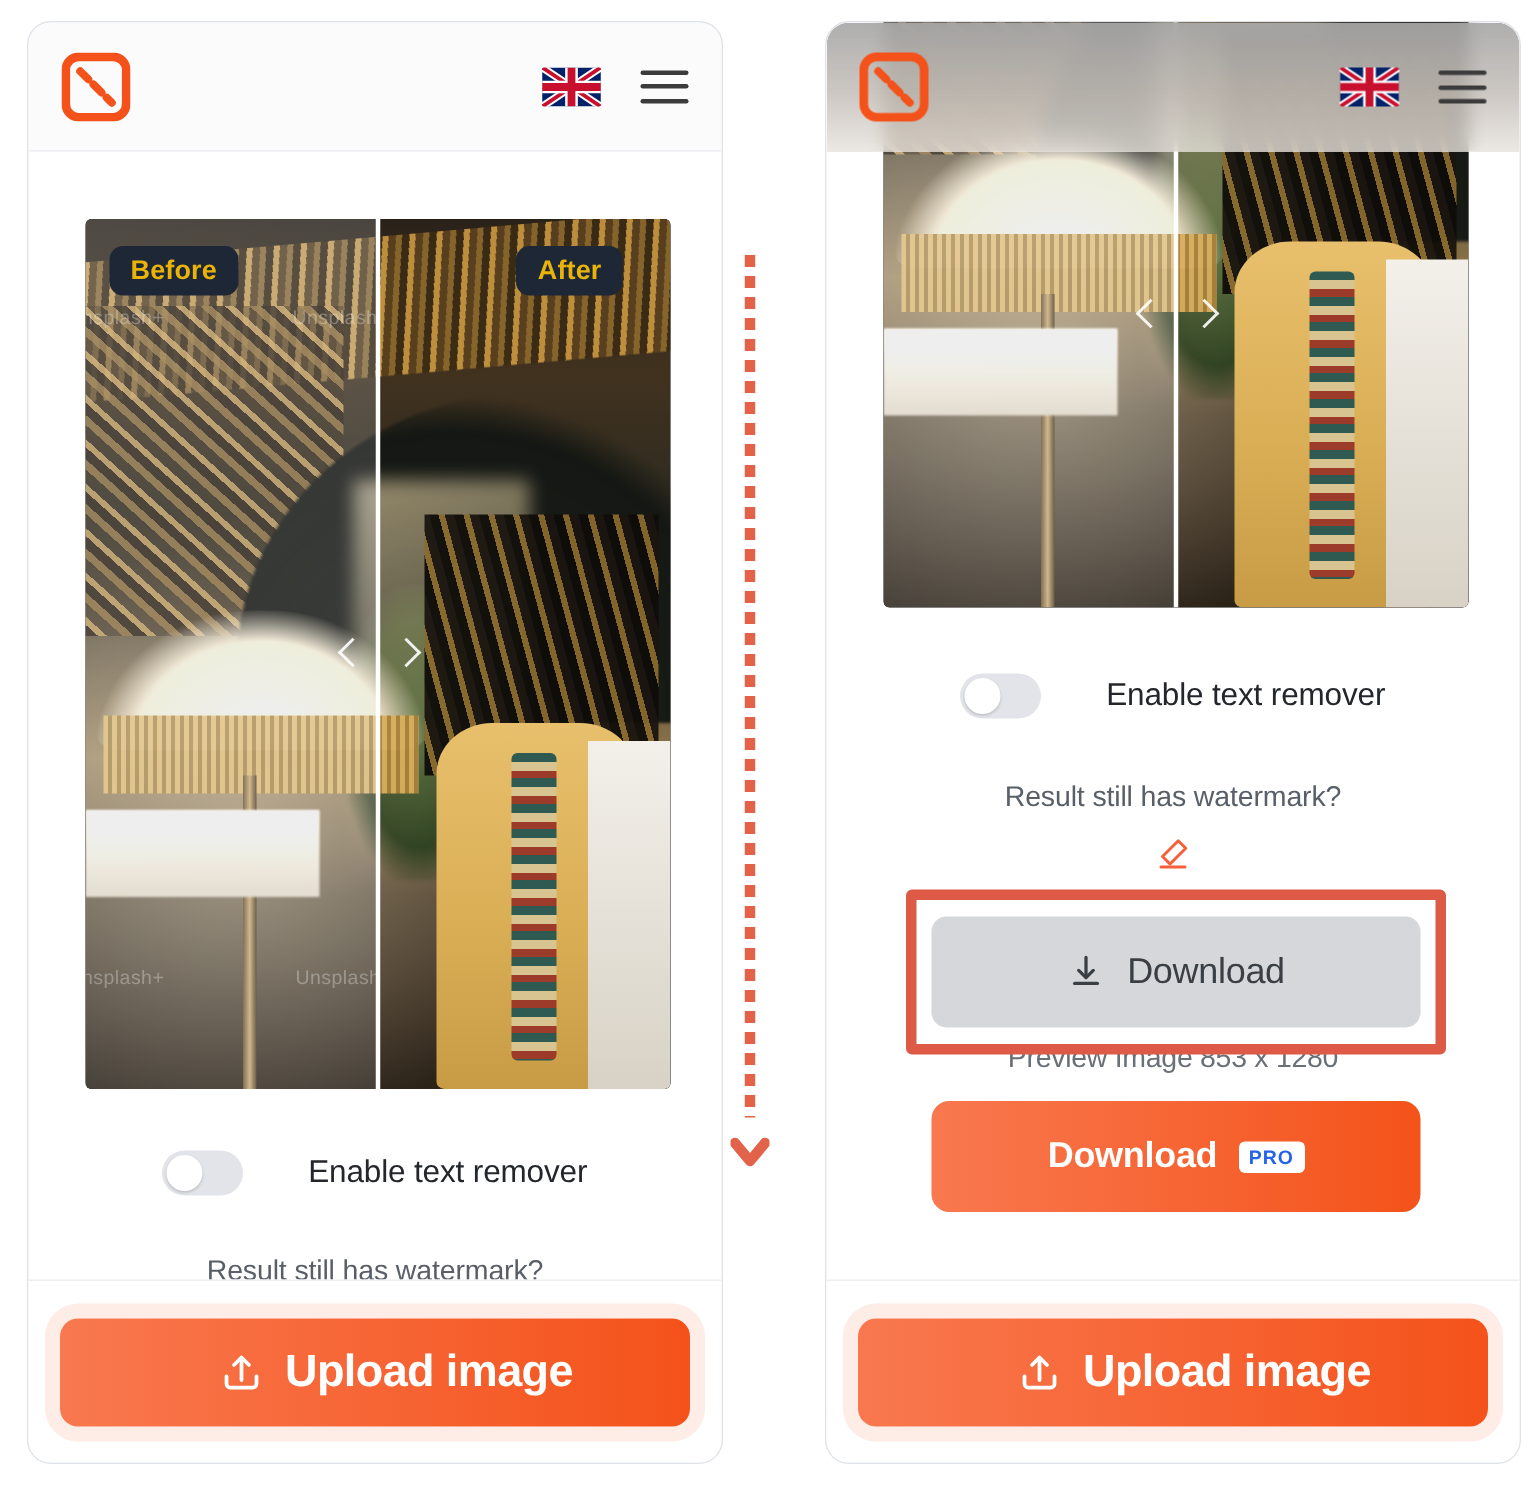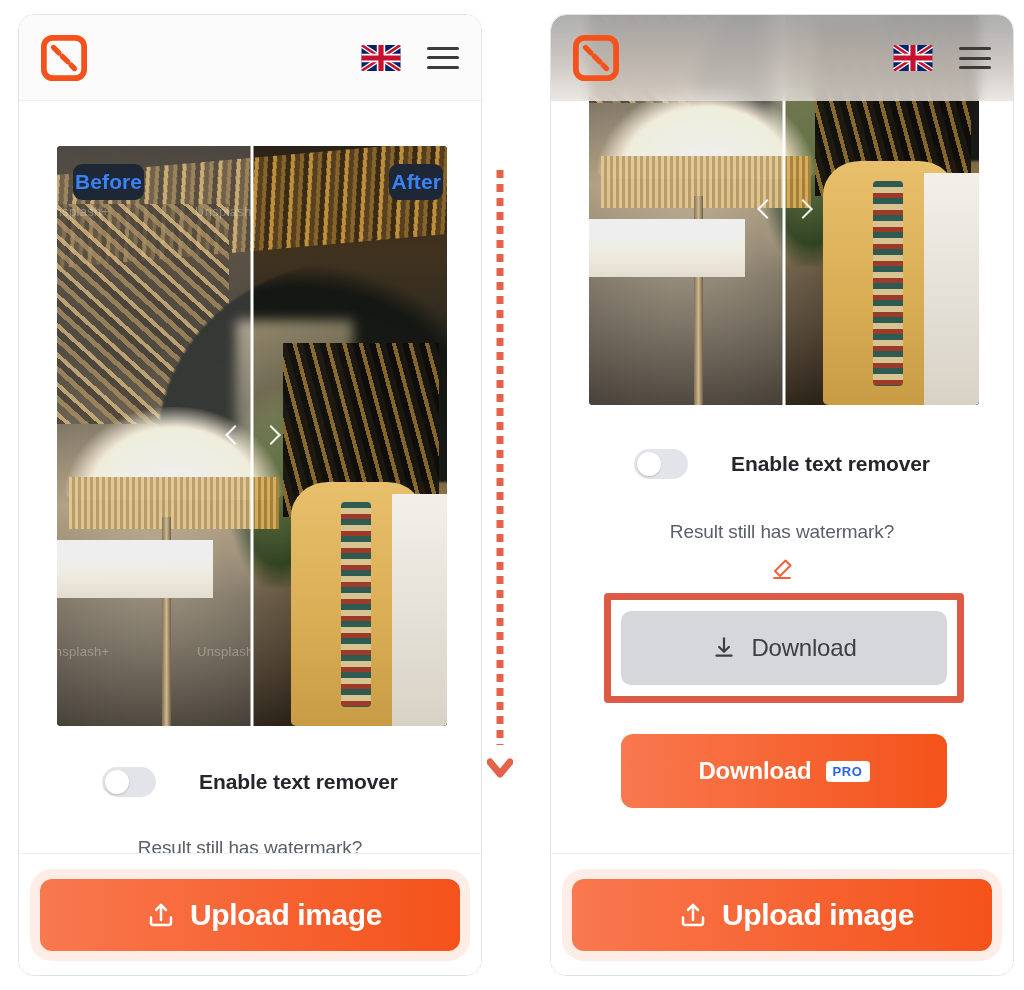--- a/index.html
+++ b/index.html
@@ -160,45 +160,45 @@
   .arrow-r { left: calc(50% + 12px); }
   .arrow-l::before, .arrow-r::before {
     content:""; position:absolute; top: 3px; width: 12px; height: 12px;
     border-top: 2px solid #fff; border-right: 2px solid #fff;
   }
   .arrow-l::before { transform: rotate(-135deg); left: 2px; }
   .arrow-r::before { transform: rotate(45deg); left: 0; }
 
   .tag {
     position: absolute; top: 18px; z-index: 8;
-    background: #1d2736; color: #3b82f6;
-    font-size: 21px; font-weight: 600;
-    padding: 6px 2px; border-radius: 9px;
+    background: #1d2736; color: #eab308;
+    font-size: 18px; font-weight: 600;
+    padding: 6px 14px; border-radius: 9px;
     letter-spacing: .1px;
   }
   .tag-before { left: 16px; }
-  .tag-after  { right: 4px; }
+  .tag-after  { right: 32px; }
 
   
   .toggle-row {
     position: absolute; display: flex; align-items: center; justify-content: center; gap: 16px;
     width: 100%;
   }
   #toggle-row-left  { top: 752px; }
   #toggle-row-right { top: 434px; }
   .switch {
     width: 54px; height: 30px; border-radius: 15px;
     background: #e2e4e9; position: relative; flex: 0 0 auto; cursor: pointer;
   }
   .switch .knob {
     position: absolute; left: 3px; top: 3px;
     width: 24px; height: 24px; border-radius: 50%; background: #ffffff;
     box-shadow: 0 1px 2px rgba(0,0,0,.18);
   }
-  .toggle-label { font-size: 21px; font-weight: 700; color: #23262b; letter-spacing: -.1px; margin-left: 27px; }
+  .toggle-label { font-size: 21px; font-weight: 400; color: #23262b; letter-spacing: -.1px; margin-left: 27px; }
 
   
   .wm-question {
     position: absolute; width: 100%; text-align: center;
     font-size: 19px; color: #595f68; letter-spacing: -.1px;
   }
   #wm-q-left  { top: 822px; }
   #wm-q-right { top: 506px; }
 
   
@@ -448,20 +448,21 @@
 
       <button id="download-free-btn">
         <svg class="dl-icon" viewBox="0 0 24 24" fill="none" stroke="#3a3f45" stroke-width="2" stroke-linecap="round" stroke-linejoin="round">
           <path d="M12 3 V15"></path>
             <path d="M7.5 11 L12 15.5 L16.5 11"></path>
             <path d="M5 19 H19"></path>
         </svg>
         <span class="btn-label">Download</span>
       </button>
       <div id="download-highlight"></div>
+      <div class="size-caption" id="preview-size">Preview Image 853 x 1280</div>
 
       <button id="download-pro-btn">
         <span class="btn-label">Download</span>
         <span class="pro-badge">PRO</span>
       </button>
     </div>
 
     <div class="app-header">
       <svg class="logo" viewBox="0 0 48 48">
         <rect x="3" y="3" width="42" height="42" rx="9" fill="none" stroke="#F4521A" stroke-width="6"></rect>

